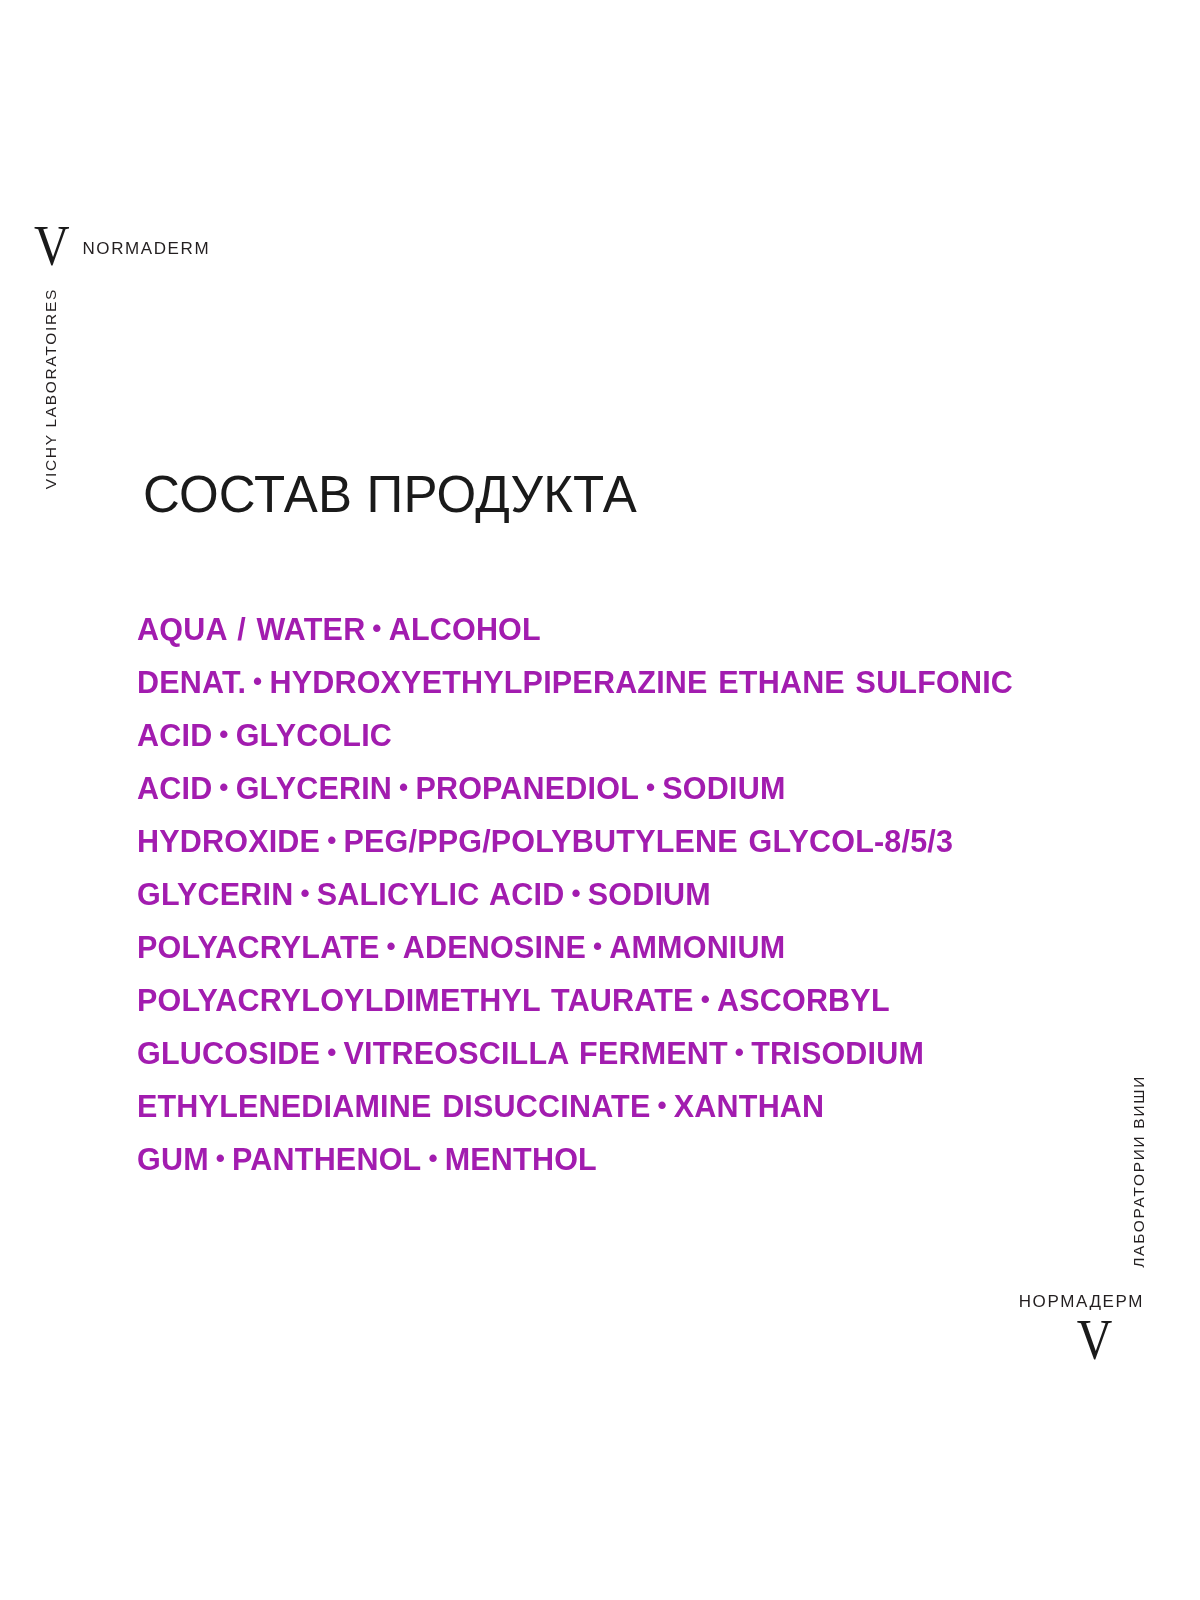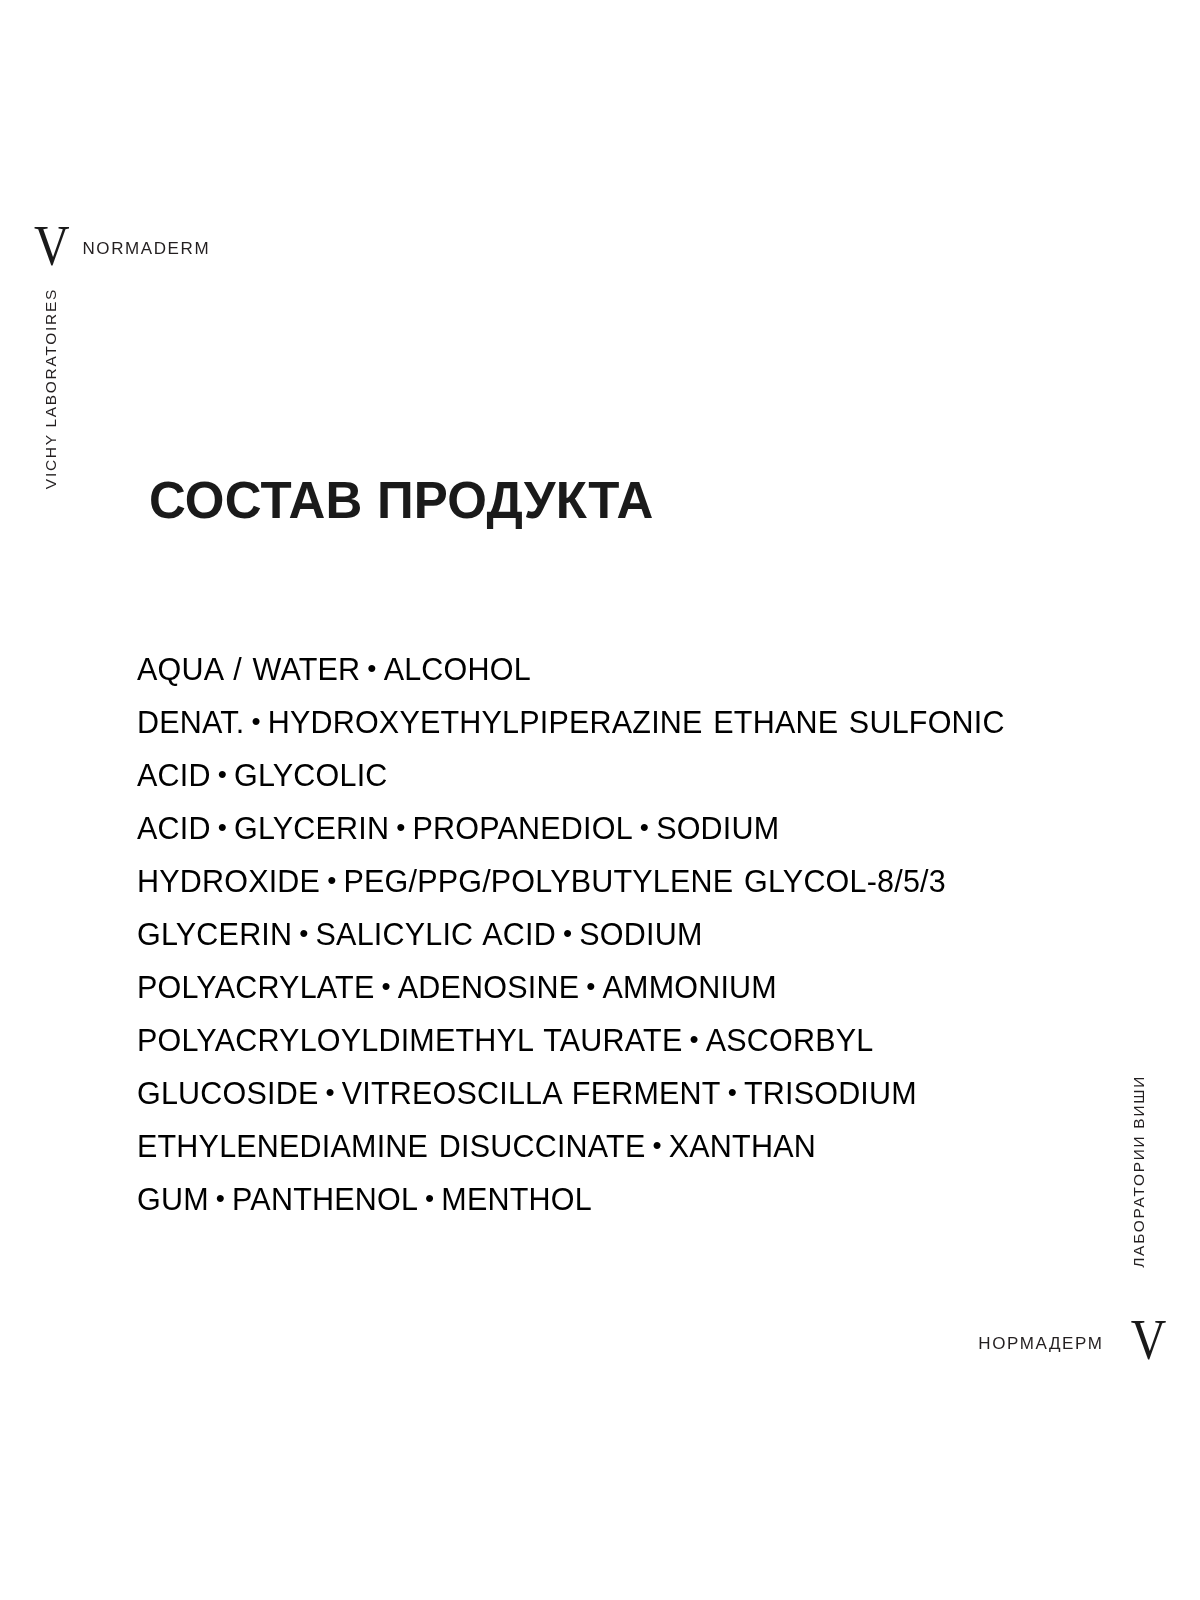--- a/index.html
+++ b/index.html
@@ -72,20 +72,21 @@
     white-space: nowrap;
   }
 
   
   .brand-bottom {
     position: absolute;
     right: 34px;
     bottom: 232px;
     display: flex;
     align-items: center;
+    flex-direction: column;
   }
   .brand-bottom-label {
     margin-right: 22px;
     font-size: 17px;
     letter-spacing: 1.6px;
     color: #231f20;
     white-space: nowrap;
     padding-top: 8px;
   }
   .v-mark.bottom {
@@ -96,34 +97,34 @@
 
   
   .content {
     position: absolute;
     left: 137px;
     top: 462px;
     width: 1000px;
   }
   .title {
     font-size: 51px;
-    font-weight: 700;
+    font-weight: 400;
     letter-spacing: 0.2px;
     color: #1a1a1a;
-    margin: 12px;
+    margin: 6px;
     line-height: 1.05;
     white-space: nowrap;
   }
   .ingredients {
-    margin-top: 116px;
+    margin-top: 82px;
     font-size: 30.5px;
     line-height: 51px;
     letter-spacing: 0.2px;
-    color: #000000;
-    font-weight: 400;
+    color: #a21caf;
+    font-weight: 700;
     max-width: 880px;
     word-spacing: 2px;
   }
   .sep {
     padding: 0 7px;
     font-size: 26px;
     position: relative;
     top: -3px;
   }
 </style>

